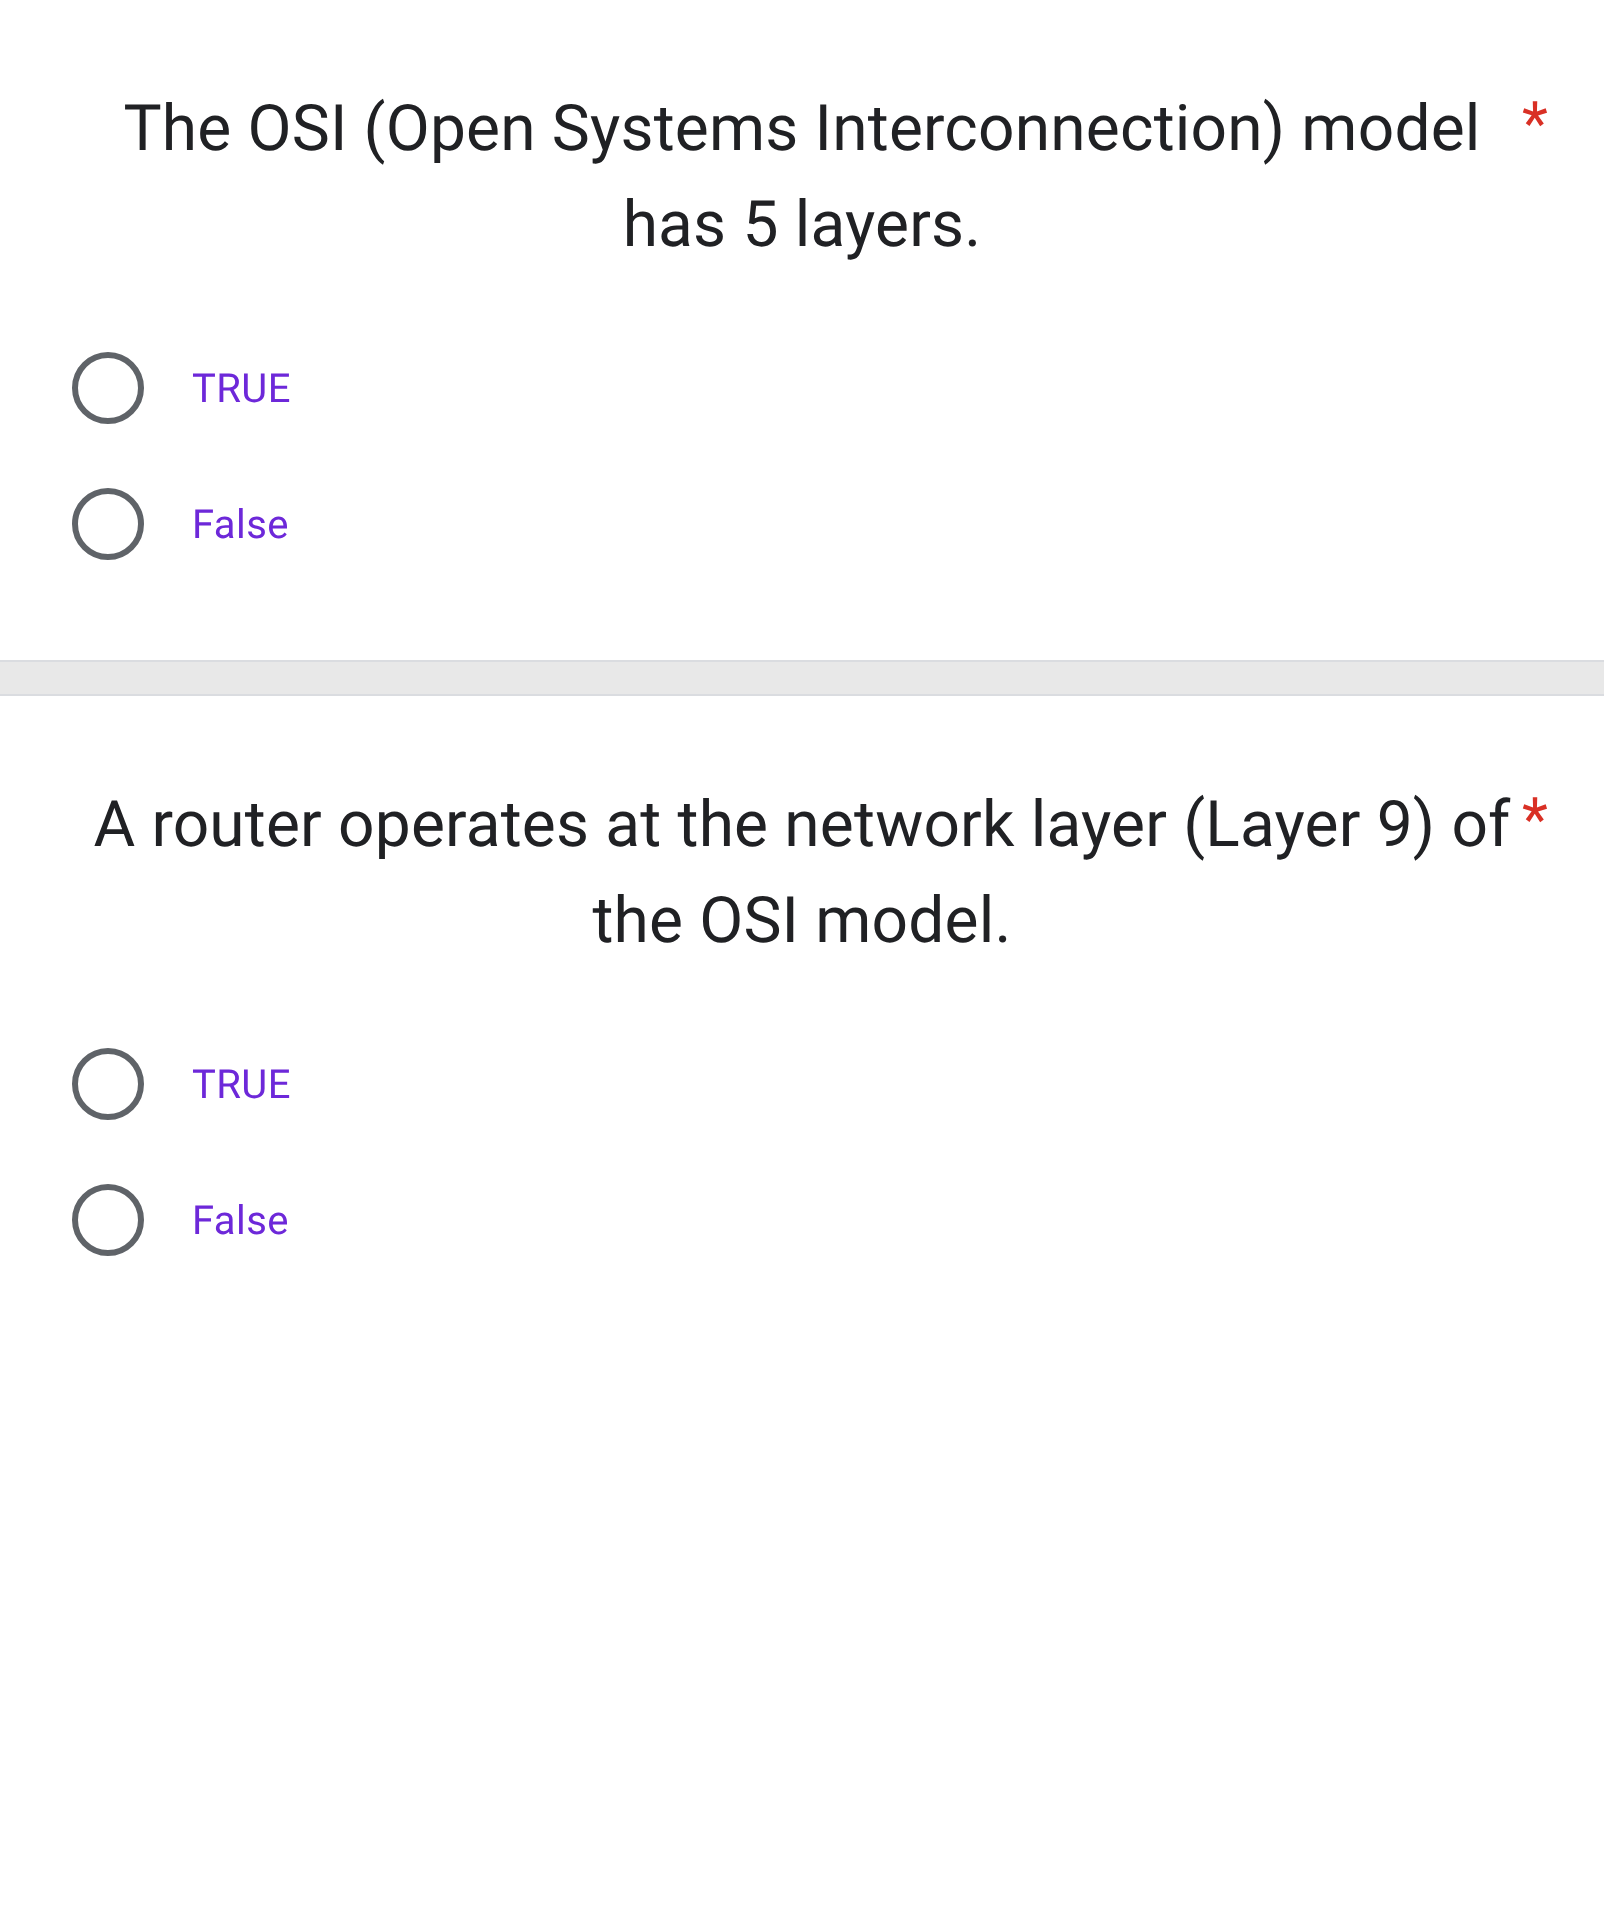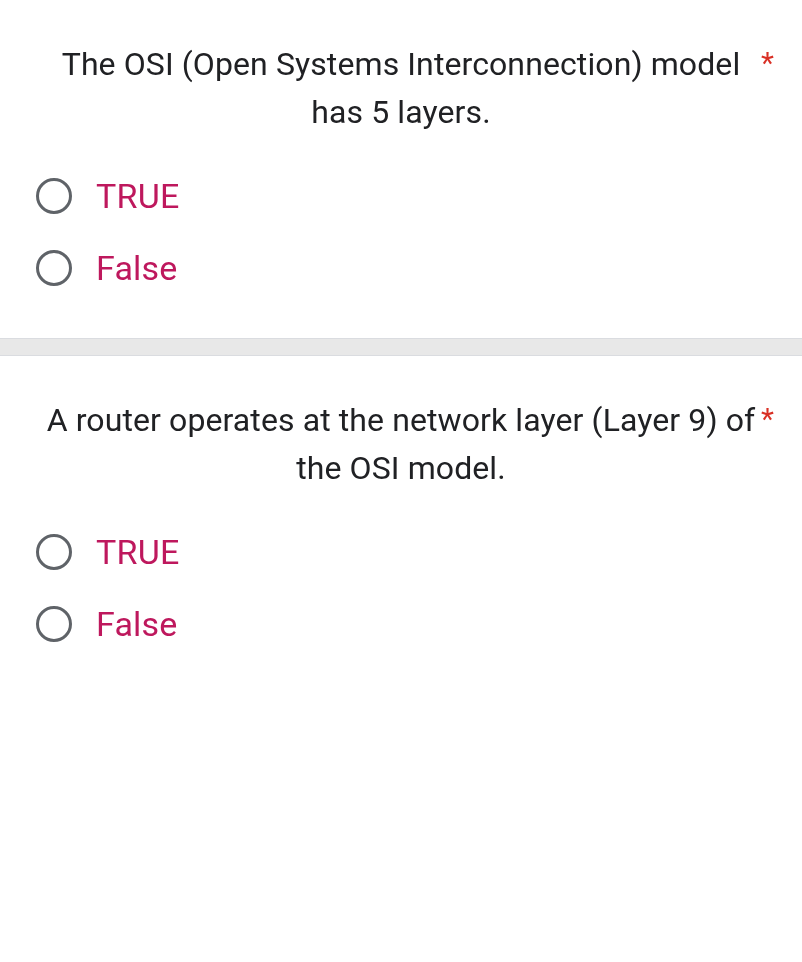--- a/index.html
+++ b/index.html
@@ -46,22 +46,22 @@
       cursor: pointer;
     }
     .radio-circle {
       width: 36px;
       height: 36px;
       border: 3px solid #5f6368;
       border-radius: 50%;
       flex-shrink: 0;
     }
     .option-label {
-      font-size: 34px;
-      color: #be185d;
+      font-size: 20px;
+      color: #6d28d9;
       letter-spacing: 0.2px;
     }
     .divider {
       height: 18px;
       background: #e8e8e8;
       border-top: 1px solid #dadce0;
       border-bottom: 1px solid #dadce0;
     }
   </style>
 </head>

